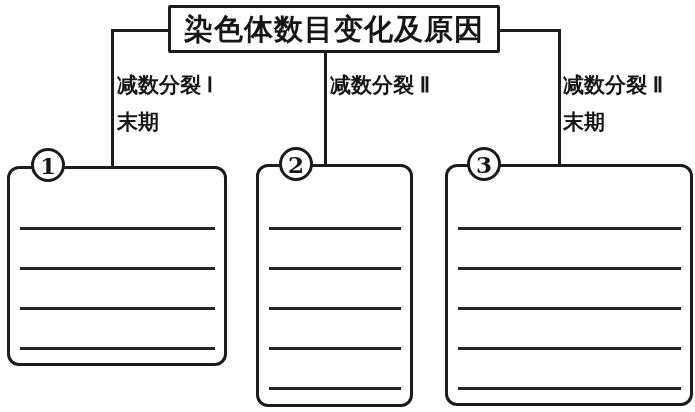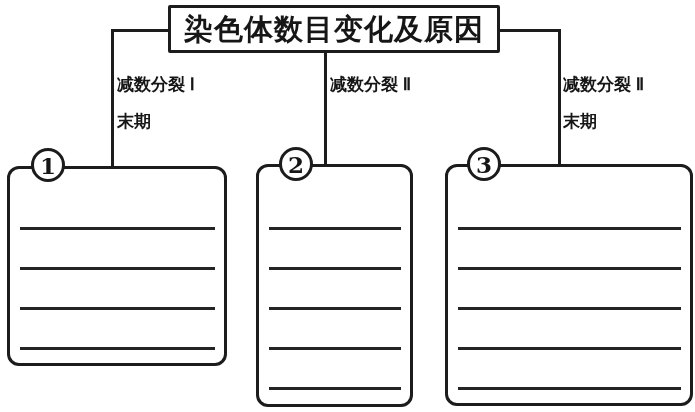--- a/index.html
+++ b/index.html
@@ -45,21 +45,21 @@
     z-index: 1;
   }
   .conn-h-left  { left: 111px; top: 29px;  width: 57px;  height: 3px; }
   .conn-v-left  { left: 111px; top: 29px;  width: 3px;   height: 139px; }
   .conn-v-mid   { left: 324px; top: 52px;  width: 3px;   height: 116px; }
   .conn-h-right { left: 500px; top: 29px;  width: 61px;  height: 3px; }
   .conn-v-right { left: 558px; top: 29px;  width: 3px;   height: 139px; }
 
   .branch-label {
     position: absolute;
-    font-size: 17px;
+    font-size: 21px;
     font-weight: bold;
     line-height: 37px;
     white-space: nowrap;
     z-index: 2;
   }
   .branch-label-1 { left: 117px; top: 66px; }
   .branch-label-2 { left: 330px; top: 66px; }
   .branch-label-3 { left: 563px; top: 66px; }
 
   .answer-box {

